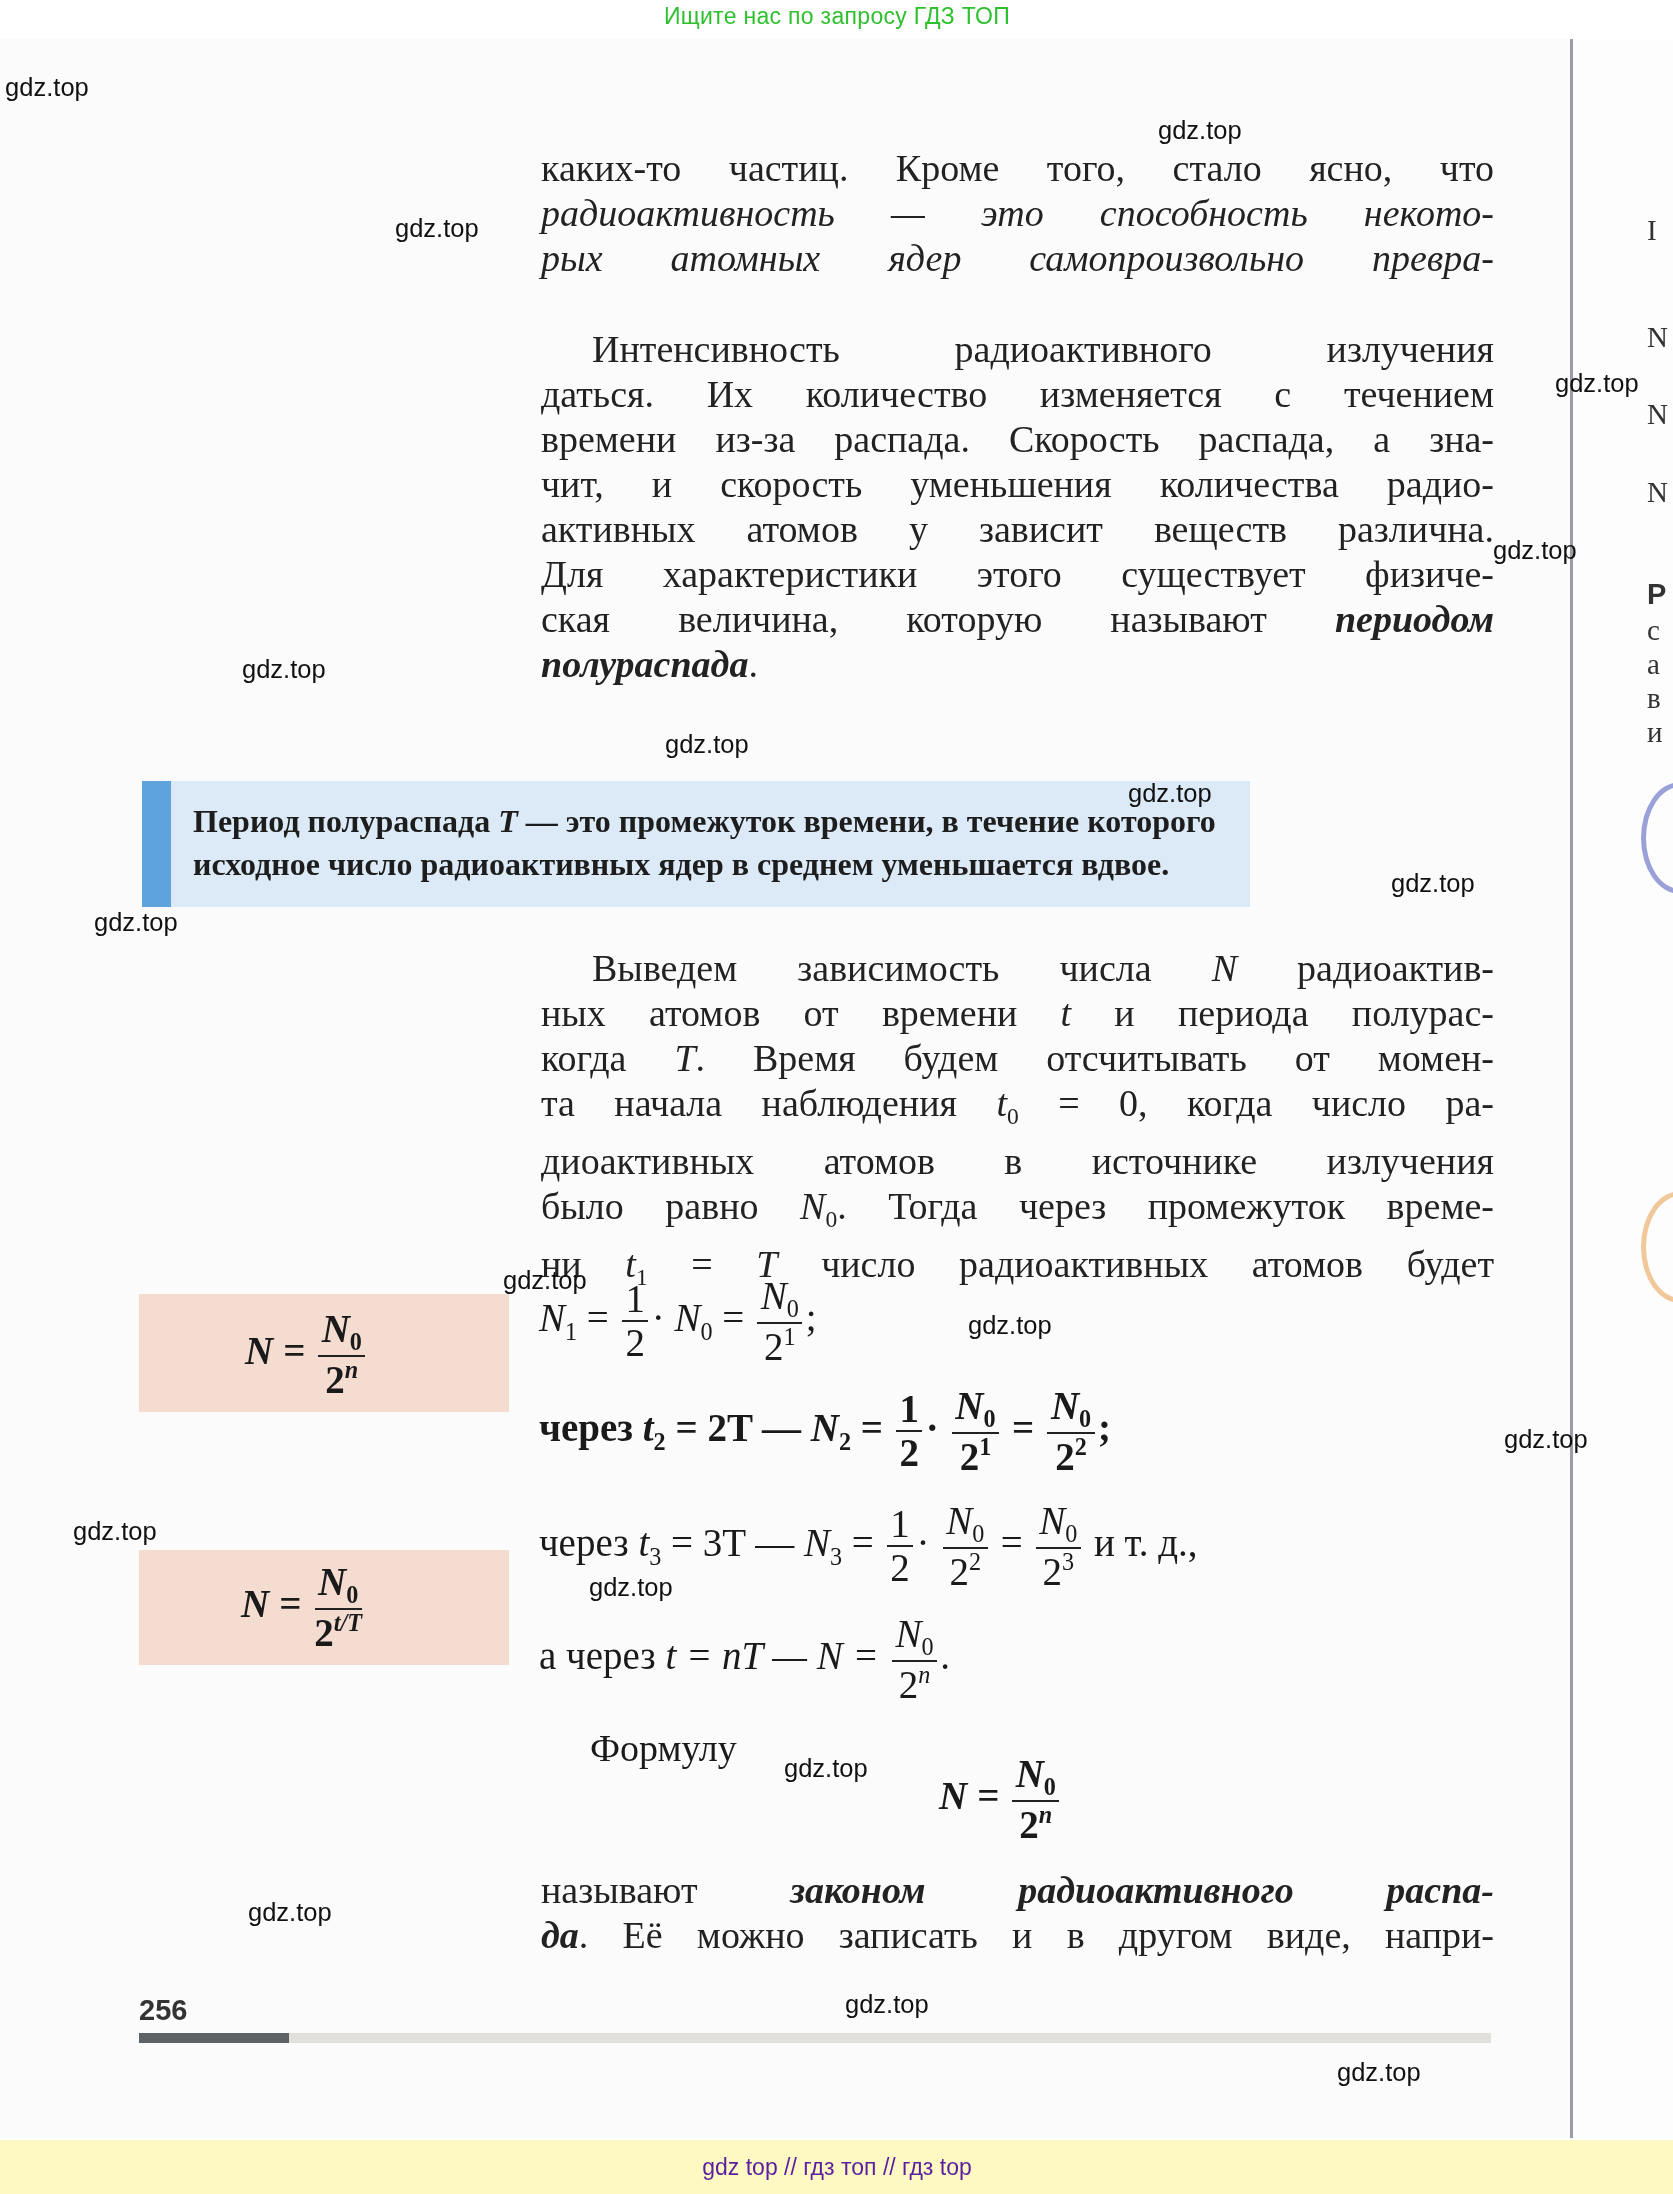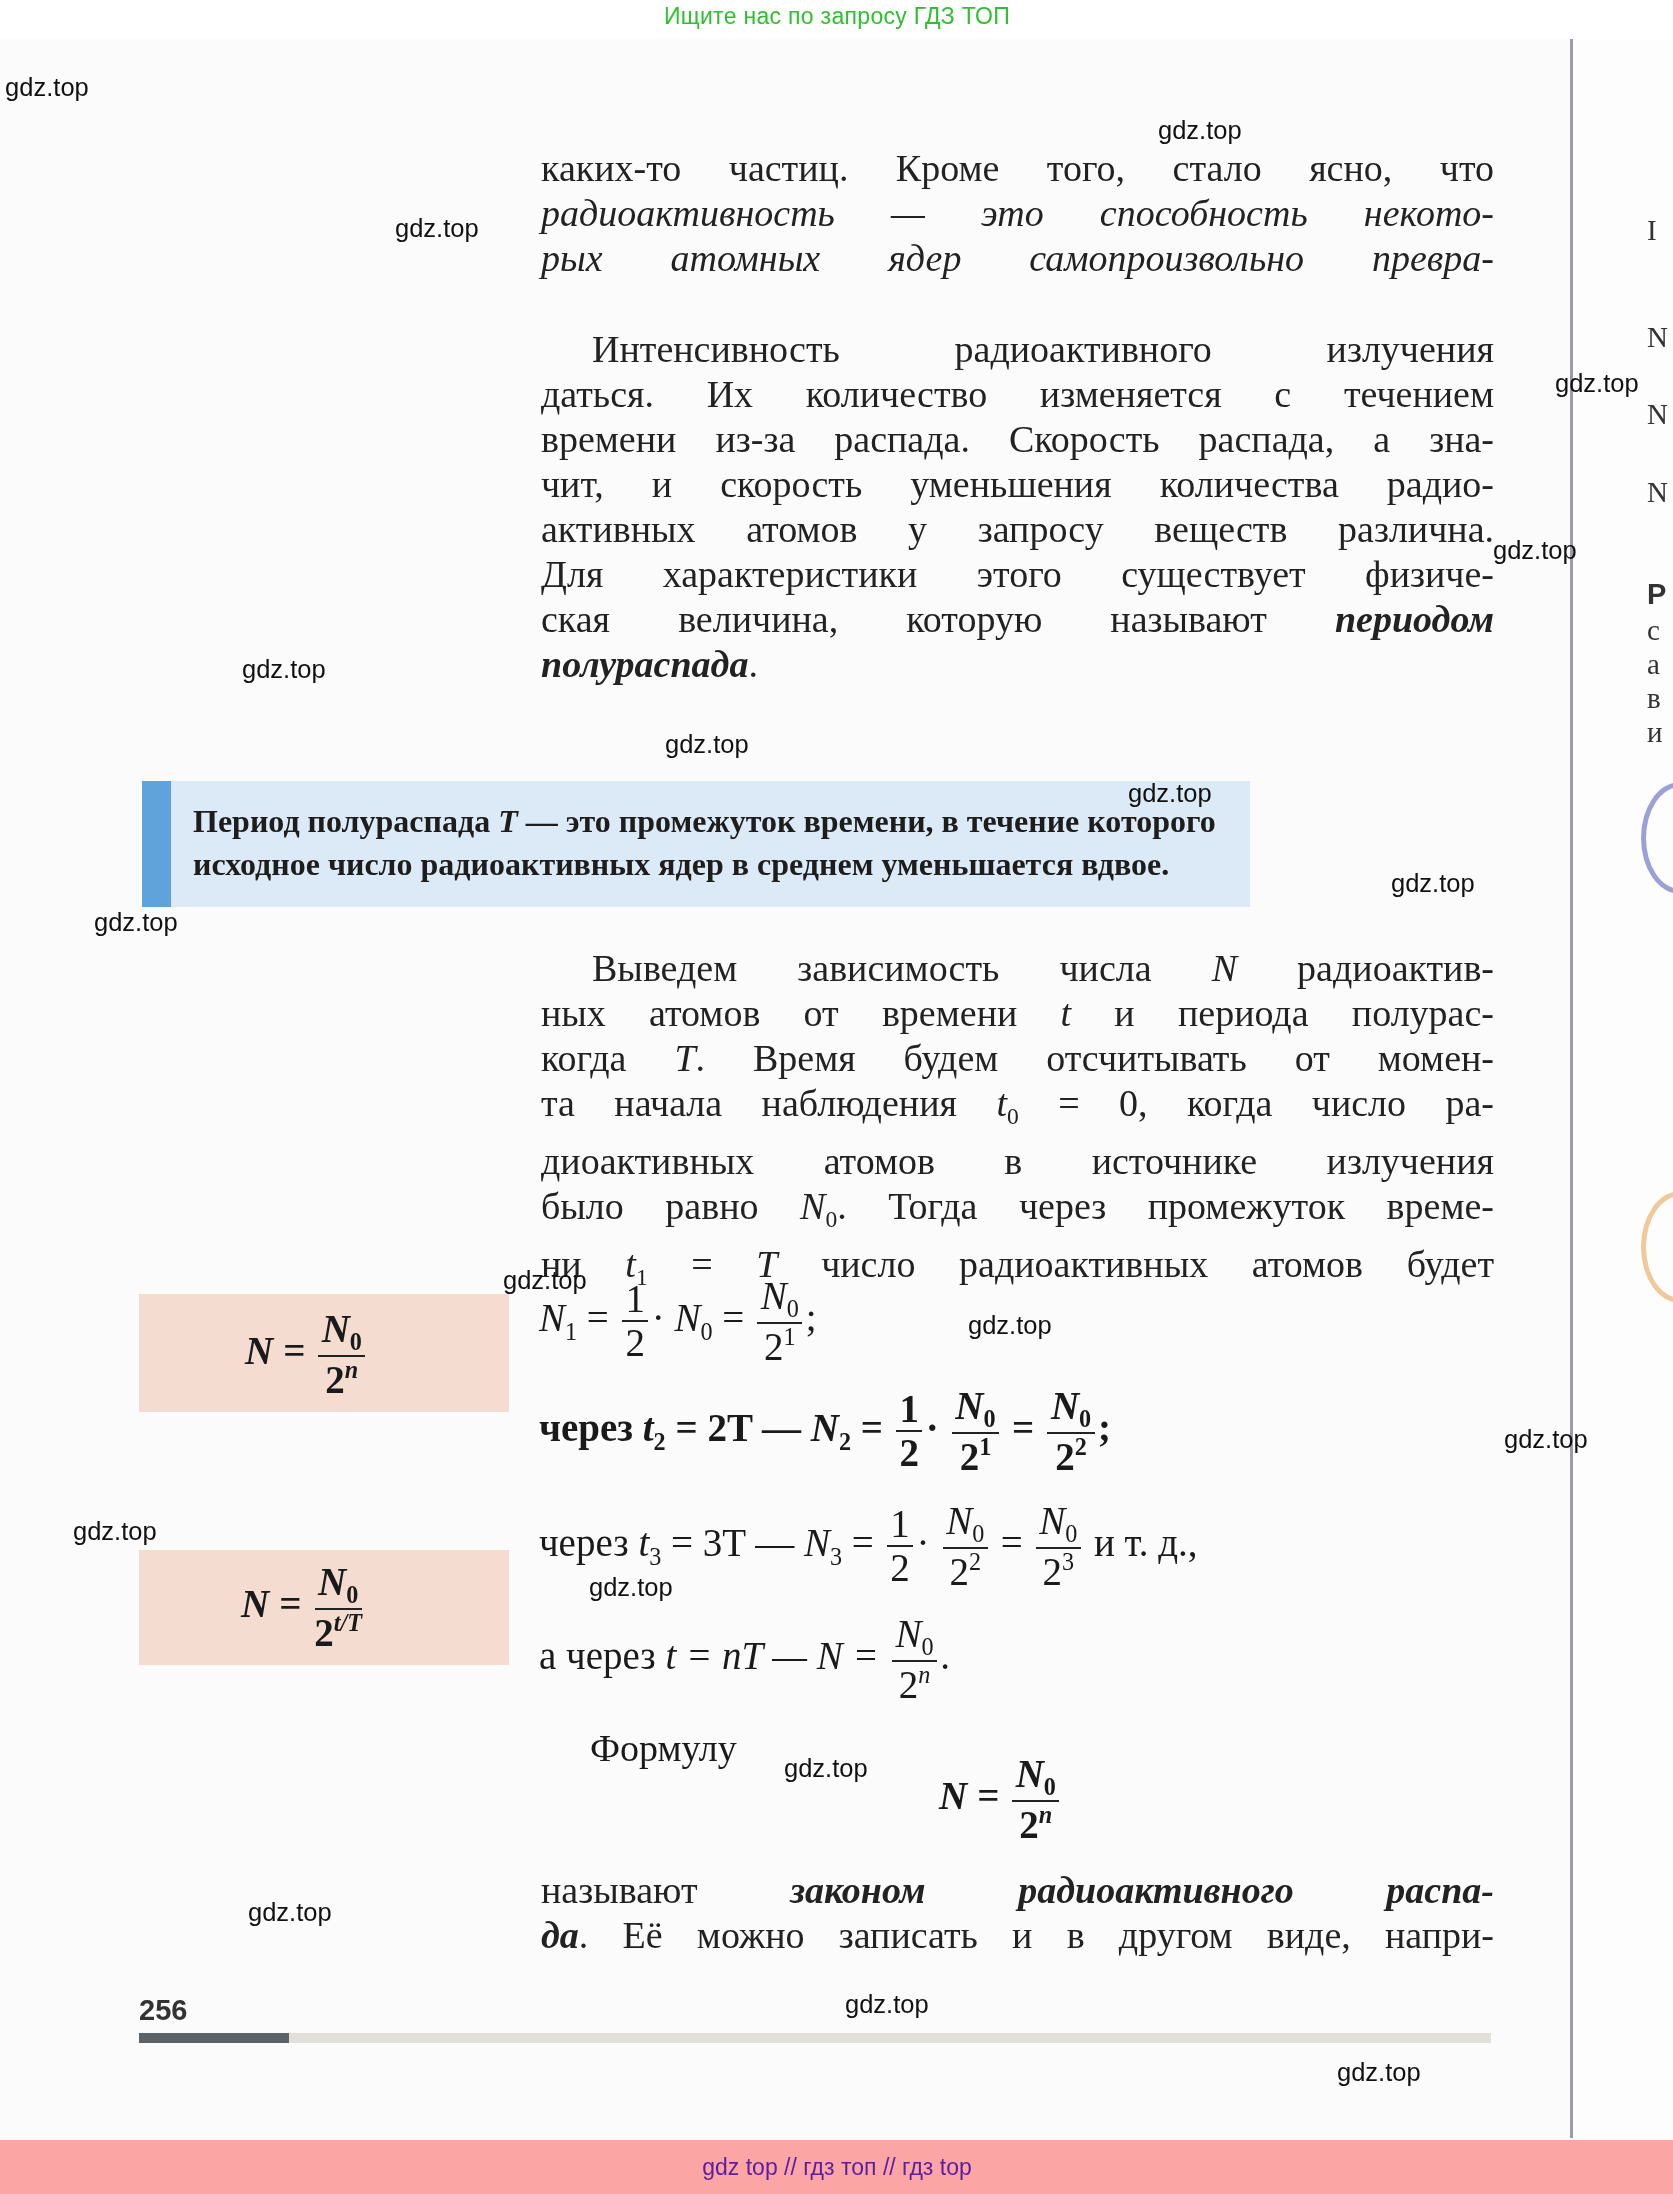--- a/index.html
+++ b/index.html
@@ -25,21 +25,21 @@
   .frac .n{border-bottom:2.1px solid #222;padding:0 3.4px;line-height:1.05;}
   .frac .d{line-height:1.1;}
   .formula{position:absolute;font-family:"Liberation Serif",serif;font-size:39px;color:#1a1a1a;white-space:nowrap;}
   .formula.bold{font-weight:bold;}
   .sub{font-size:0.62em;vertical-align:-0.35em;}
   .sup{font-size:0.62em;vertical-align:0.6em;}
   .wm{position:absolute;font-family:"Liberation Sans",sans-serif;font-size:25.5px;color:#111;white-space:nowrap;}
   .pnum{position:absolute;left:139px;top:1994px;font-family:"Liberation Sans",sans-serif;font-weight:bold;font-size:29px;color:#333;}
   .pbar{position:absolute;left:139px;top:2033px;width:1352px;height:10.2px;background:#e2e0da;}
   .pbar-dark{position:absolute;left:139px;top:2033px;width:150px;height:10.2px;background:#5c6266;}
-  .footer{position:absolute;top:2140px;left:0;width:1674px;height:54px;background:#fca5a5;text-align:center;}
+  .footer{position:absolute;top:2140px;left:0;width:1674px;height:54px;background:#fef9c3;text-align:center;}
   .footer span{display:inline-block;margin-top:13.6px;font-family:"Liberation Sans",sans-serif;font-size:23px;color:#5b1ea0;}
   .edge-text{position:absolute;left:1647px;font-family:"Liberation Serif",serif;font-size:29px;color:#333;}
   .edge-circle{position:absolute;left:1641px;width:68px;height:102px;border-radius:50%;border:5.1px solid #9aa0d8;}
   .edge-circle2{border-color:#f0c89a;}
 </style>
 </head>
 <body>
 
 <div class="banner">
   <span>Ищите нас по запросу ГДЗ ТОП</span>
@@ -65,21 +65,21 @@
   <span class="l">каких-то частиц. Кроме того, стало ясно, что</span>
   <span class="l it">радиоактивность — это способность некото-</span>
   <span class="l it">рых атомных ядер самопроизвольно превра-</span>
 </div>
 
 <div class="col" style="top:327px;">
   <span class="l ind">Интенсивность радиоактивного излучения</span>
   <span class="l">даться. Их количество изменяется с течением</span>
   <span class="l">времени из-за распада. Скорость распада, а зна-</span>
   <span class="l">чит, и скорость уменьшения количества радио-</span>
-  <span class="l">активных атомов у запросу веществ различна.</span>
+  <span class="l">активных атомов у зависит веществ различна.</span>
   <span class="l">Для характеристики этого существует физиче-</span>
   <span class="l"><span>ская величина, которую называют</span> <span class="bi">периодом</span></span>
   <span class="l last"><span class="bi">полураспада</span><span>.</span></span>
 </div>
 
 <div class="def">
   <div class="bar"></div>
   <div class="txt">
     <div><span>Период полураспада</span> <span class="it">T</span> <span>— это промежуток времени, в течение которого</span></div>
     <div>исходное число радиоактивных ядер в среднем уменьшается вдвое.</div>

